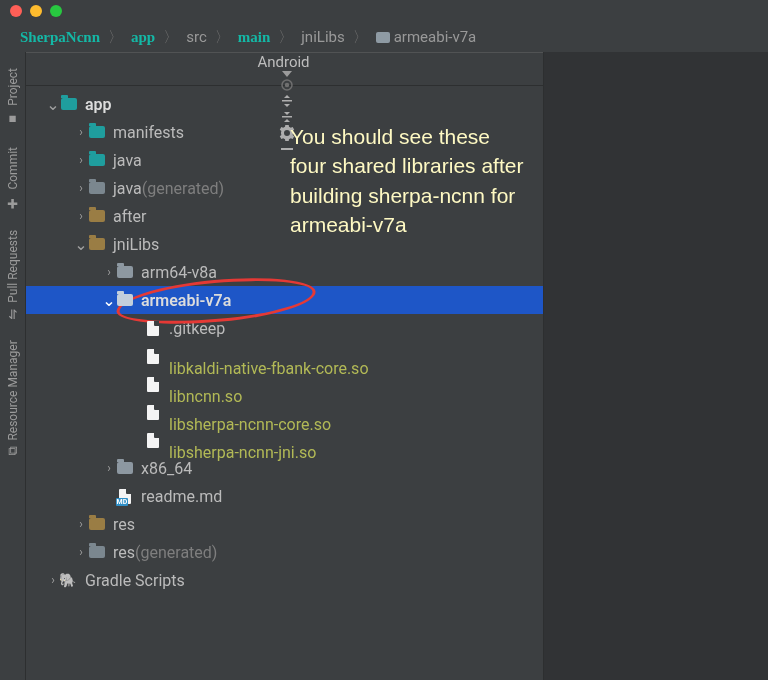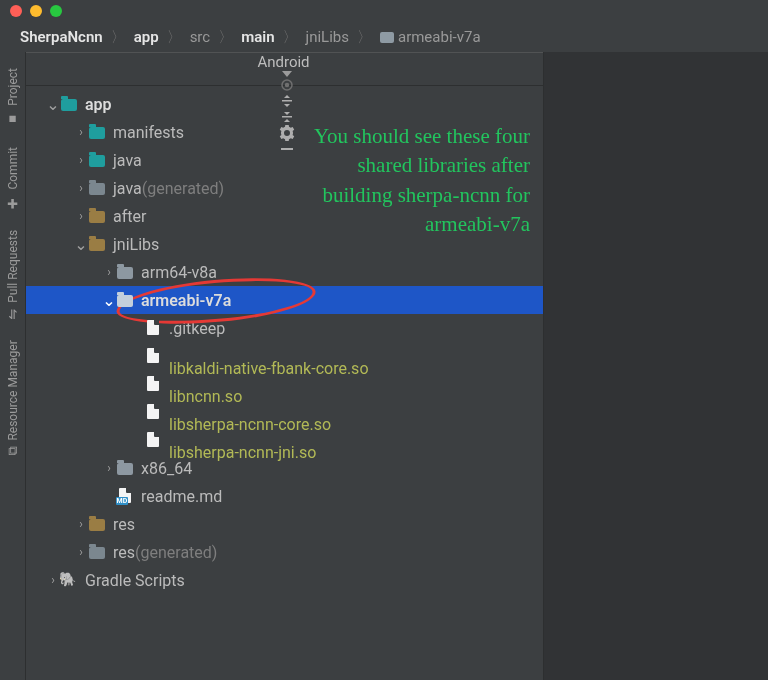--- a/index.html
+++ b/index.html
@@ -31,21 +31,21 @@
   .breadcrumb {
     height: 30px;
     display: flex;
     align-items: center;
     padding-left: 18px;
     font-size: 15px;
     color: #999;
     gap: 2px;
   }
   .crumb { padding: 0 2px; }
-  .crumb.bold { color: #e5e5e5; font-weight: 600; }
+  .crumb.bold { color: #14b8a6; font-weight: 600; font-family: Liberation Serif, serif; }
   .crumb-sep { color: #6e6e6e; padding: 0 4px; }
   .crumb .mini-folder { display:inline-block; width:14px; height:11px; background:#8e9aa3; border-radius:2px; margin-right:4px; vertical-align:-1px;}
 
   .workarea {
     display: flex;
     height: calc(680px - 22px - 30px);
   }
 
   
   .gutter {
@@ -134,21 +134,21 @@
     width: 14px;
     font-size: 12px;
     color: #9e9e9e;
     display:inline-block;
     text-align:center;
   }
   .row.sel .chev { color:#fff; }
   .ico {
     width: 17px; height: 14px;
     margin-right: 8px;
-    display:inline-flex; align-items:flex-end; justify-content:center;
+    display:inline-flex; align-items:center; justify-content:center;
     flex:none;
   }
   .folder { background:#8d98a1; border-radius:2px; height:12px; width:16px; position:relative;}
   .folder::before{content:"";position:absolute;top:-3px;left:0;width:7px;height:3px;background:#8d98a1;border-radius:1px 1px 0 0;}
   .folder.teal   { background:#1f9e9e; }
   .folder.teal::before{background:#1f9e9e;}
   .folder.id     { background:#7b878f; }
   .folder.id::before{background:#7b878f;}
   .folder.orange { background:#9a7d44; }
   .folder.orange::before{background:#9a7d44;}
@@ -171,27 +171,26 @@
   
   .hand-circle{
     position:absolute;
     border:3px solid #e53935;
     border-radius:50% 50% 48% 52% / 55% 48% 52% 45%;
     transform: rotate(-5deg);
     pointer-events:none;
   }
   .hand-text{
     position:absolute;
-    color:#22c55e;
+    color:#fef9c3;
     font-size:21px;
     font-weight:500;
     line-height:1.4;
-    font-family: Liberation Serif, serif;
+    font-family: Liberation Sans, sans-serif;
     pointer-events:none;
-    text-align:right;
   }
 
   
   .editor-area{
     flex:1;
     background:#313335;
   }
 </style>
 </head>
 <body>

